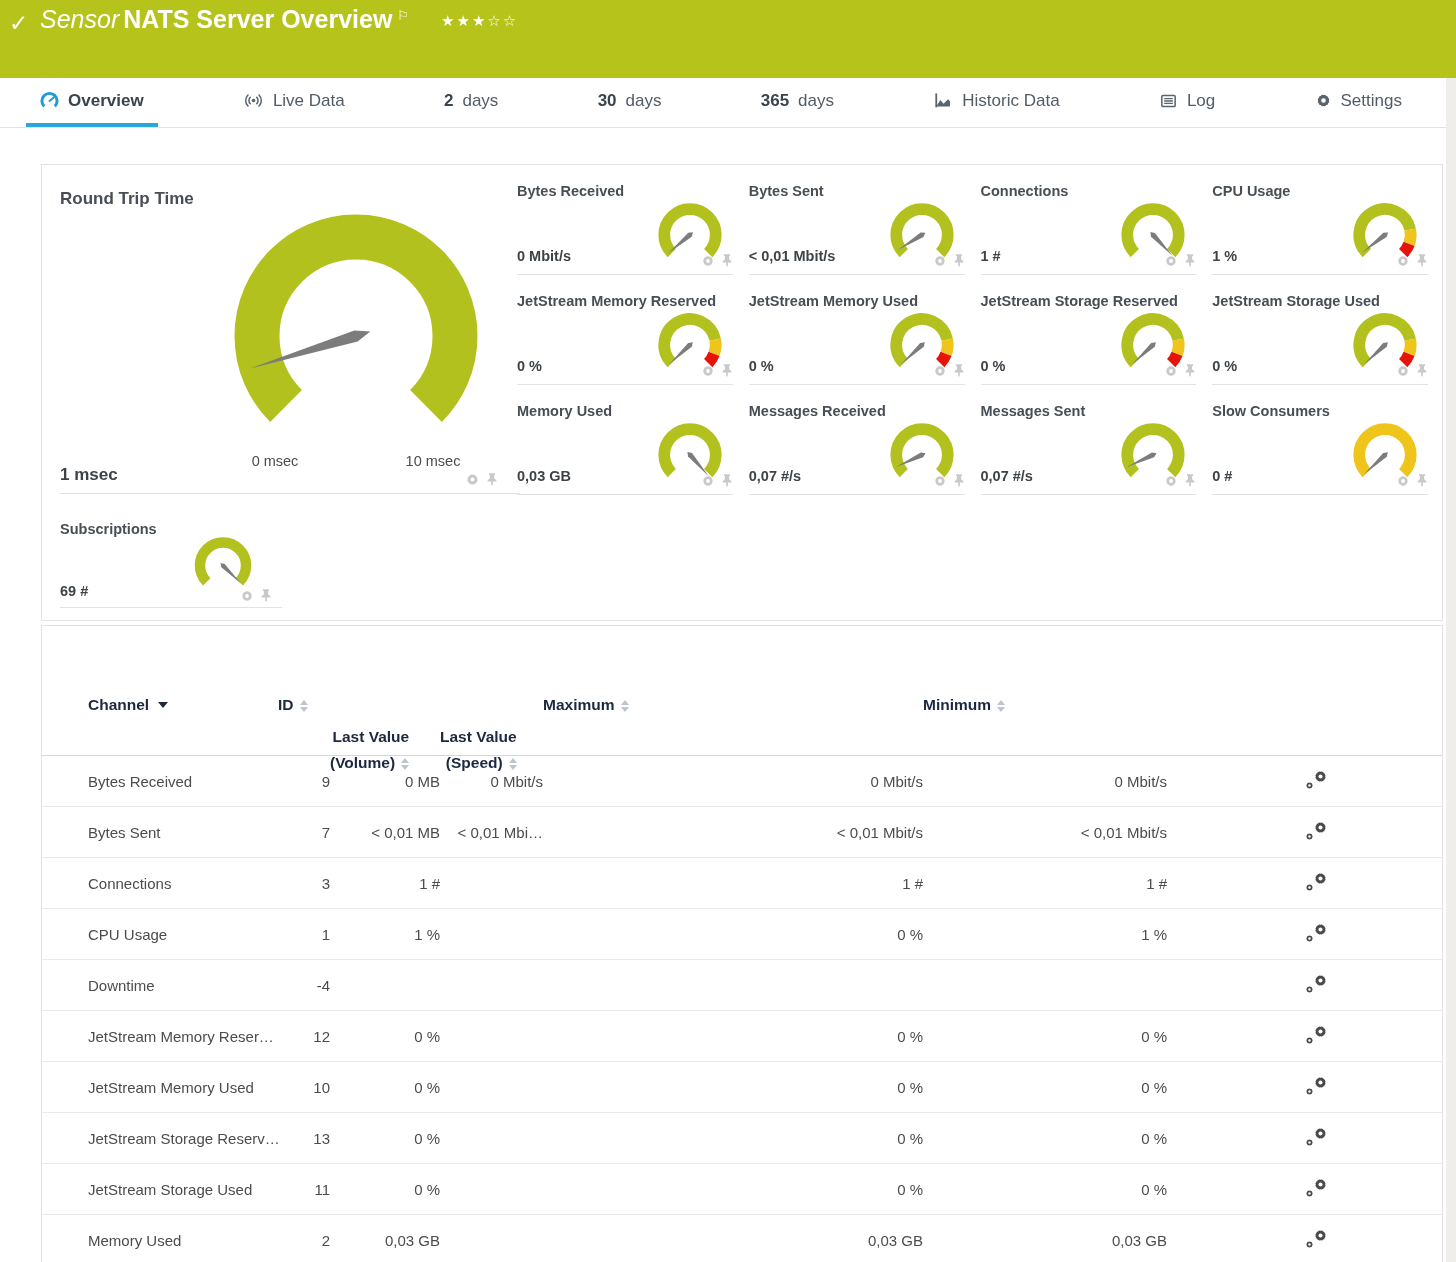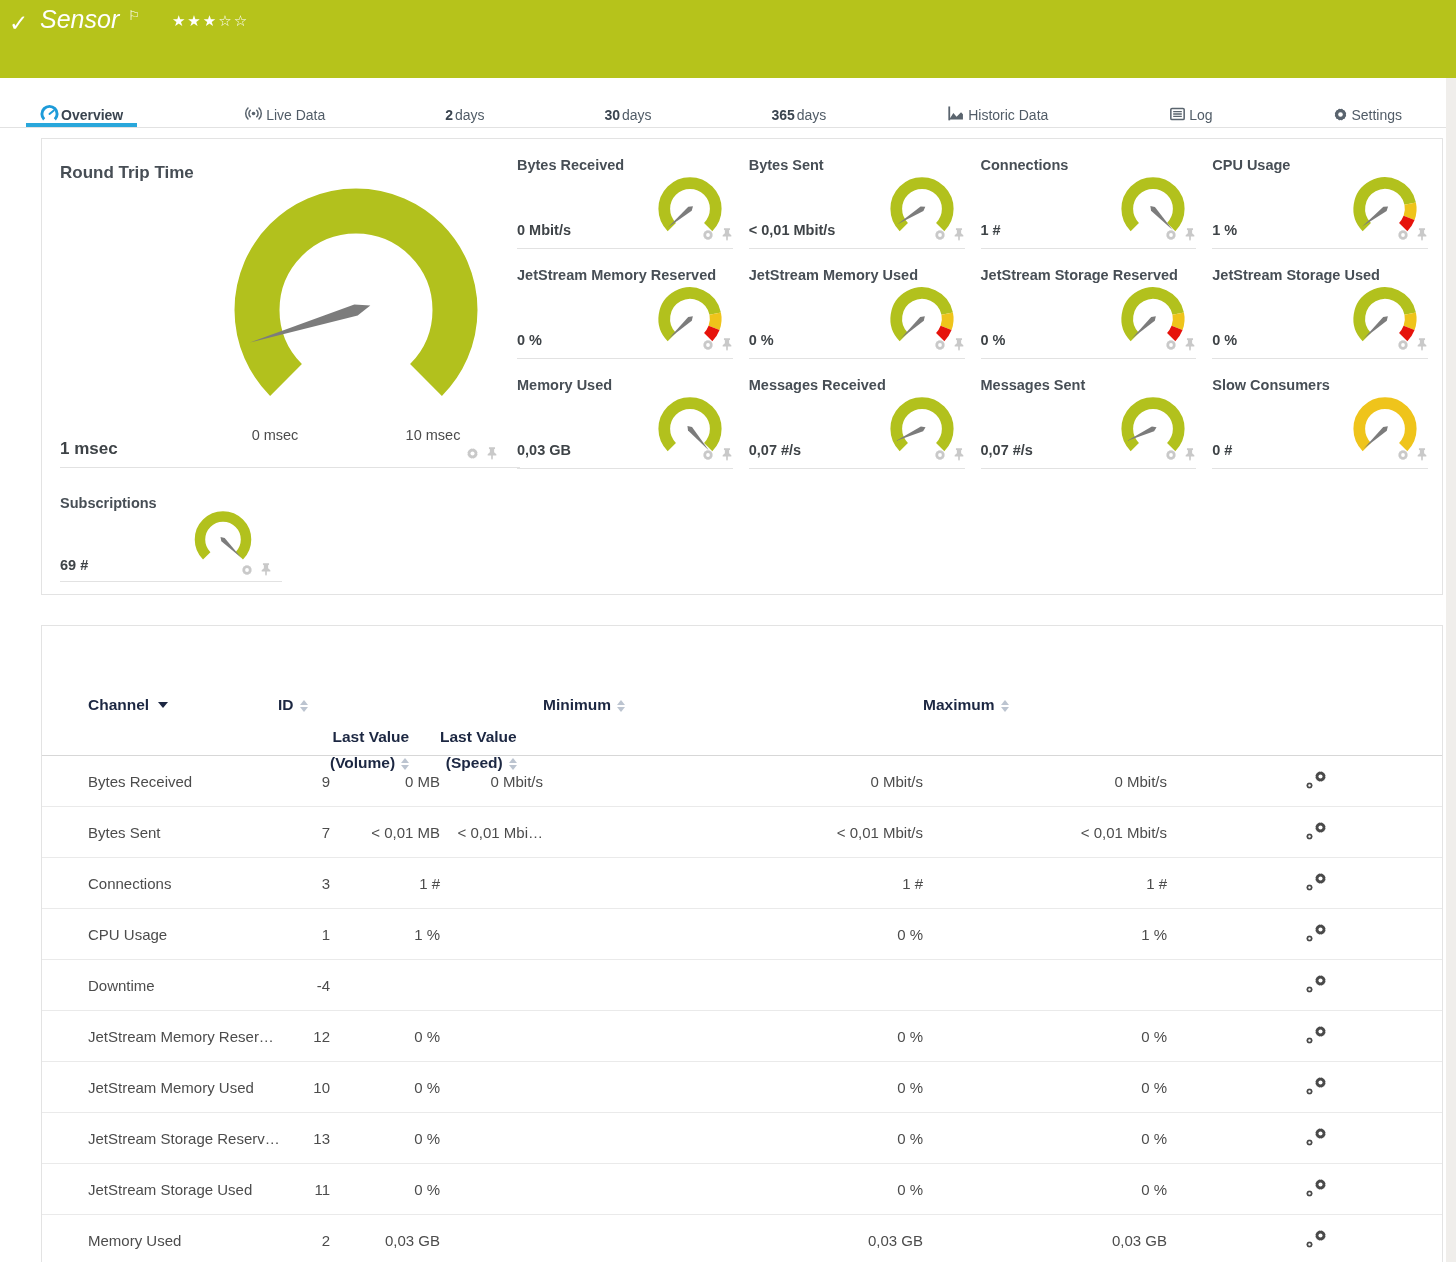--- a/index.html
+++ b/index.html
@@ -13,30 +13,30 @@
   .tb-sensor { font-style:italic; font-size:25px; margin-right:4px; }
   .tb-title { font-size:25px; font-weight:bold; }
   .tb-flag { font-size:13px; margin-left:5px; margin-top:3px; cursor:pointer; }
   .tb-stars { margin-left:32px; margin-top:7px; font-size:15px; letter-spacing:2px; cursor:pointer; }
   .tb-status { position:absolute; left:75px; top:43px; font-size:15px; font-weight:bold;margin-top:48px; }
 
   
   .tabs { position:absolute; top:78px; left:0; width:1456px; height:50px; background:#fff;
           border-bottom:1px solid #e2e2e2; display:flex; justify-content:space-between;
           padding:0 40px 0 26px; }
-  .tab { display:flex; align-items:flex-end; gap:2px; padding:0 14px; border-bottom:4px solid transparent;
-         cursor:pointer; font-size:14px; color:#515c67; white-space:nowrap; }
+  .tab { display:flex; align-items:center; gap:9px; padding:0 14px; border-bottom:4px solid transparent;
+         cursor:pointer; font-size:17px; color:#515c67; white-space:nowrap; }
   .tab.active { border-bottom-color:#29a7db; }
   .tab.active .tab-label { color:#3a444f; font-weight:bold; }
   .tab-num { font-weight:bold; color:#3a444f; }
   .tab-ic { display:inline-flex; align-items:center; }
 
   
   .panel { position:absolute; left:41px; width:1402px; background:#fff; border:1px solid #e3e3e3; }
-  .gauges-panel { top:138px; height:457px; }
+  .gauges-panel { top:164px; height:457px; }
   .table-panel { top:625px; height:648px; border-bottom:none; }
 
   
   .rtt-tile { position:absolute; left:18px; top:0; width:460px; height:329px; border-bottom:1px solid #e2e2e2; }
   .rtt-title { position:absolute; top:24px; left:0; font-size:17px; font-weight:bold; color:#474e55; }
   .rtt-svg { position:absolute; left:146px; top:18px; }
   .rtt-min, .rtt-max { position:absolute; top:288px; width:100px; text-align:center; font-size:14.5px; color:#4c4c4c; }
   .rtt-min { left:165px; } .rtt-max { left:323px; }
   .rtt-value { position:absolute; bottom:8px; left:0; font-size:17px; font-weight:bold; color:#3e4347; }
   .rtt-tile .t-icons { right:22px; }
@@ -85,20 +85,21 @@
 
   .gutter { position:absolute; right:0; top:78px; width:10px; height:1184px; background:#f0eeeb; }
 </style>
 </head>
 <body>
 
 <header class="topbar">
   <span class="chk">✓</span>
   <div class="tb-line1">
     <span class="tb-sensor">Sensor</span>
+    <span class="tb-title">NATS Server Overview</span>
     <span class="tb-flag">⚐</span>
     <span class="tb-stars"><span>★★★</span><span>☆☆</span></span>
   </div>
   <div class="tb-status">OK</div>
 </header>
 
 <nav class="tabs" id="tab-bar">
     <div class="tab active">
       <span class="tab-ic">
         <svg width="19" height="19" viewBox="0 0 20 20">
@@ -476,28 +477,28 @@
           <span class="l2">
             <span>(Speed)</span>
             <span class="sort">
               <i class="up"></i>
               <i class="dn"></i>
             </span>
           </span>
         </div>
     </div>
     <div class="h">
-        <span>Minimum</span>
+        <span>Maximum</span>
         <span class="sort">
           <i class="up"></i>
           <i class="dn"></i>
         </span>
       </div>
     <div class="h">
-        <span>Maximum</span>
+        <span>Minimum</span>
         <span class="sort">
           <i class="up"></i>
           <i class="dn"></i>
         </span>
       </div>
     <div class="h"></div>
   </div>
   <div id="table-rows">
       <div class="trow">
         <div class="c-l">Bytes Received</div>

